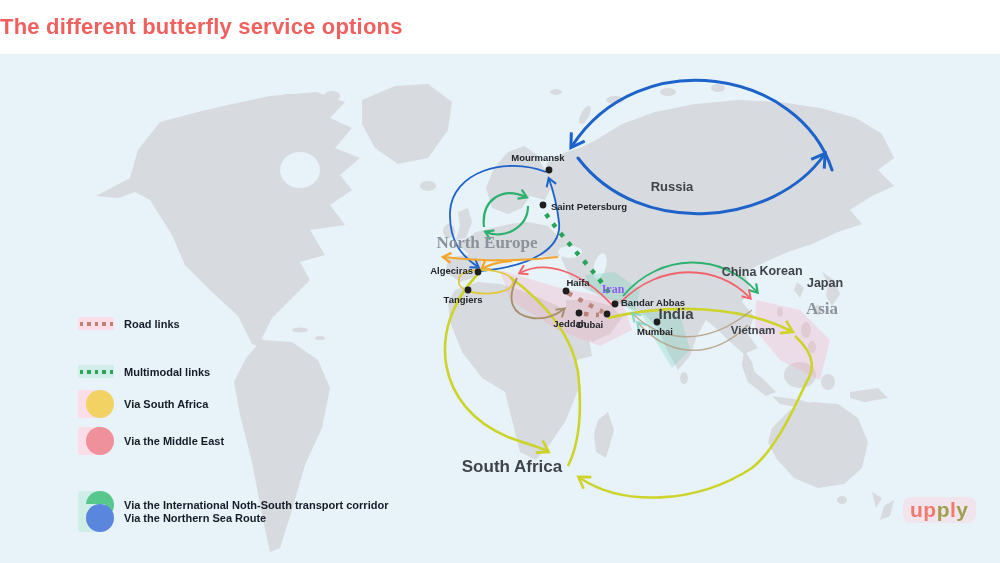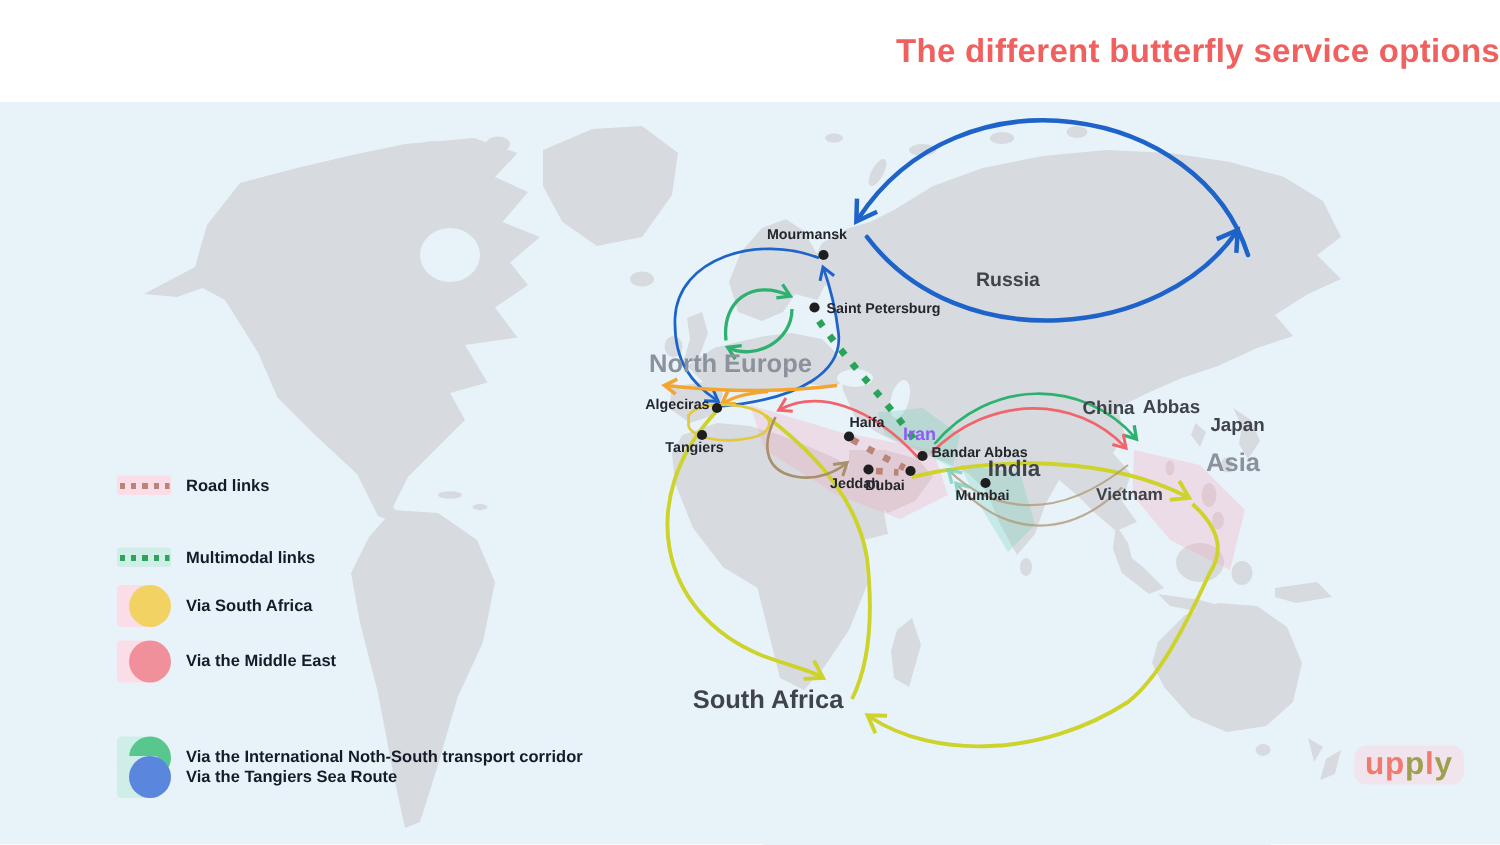--- a/index.html
+++ b/index.html
@@ -1,29 +1,29 @@
 <!DOCTYPE html>
 <html><head>
 <meta charset="utf-8">
 <style>
   html,body{margin:0;padding:0;background:#fff;}
   .stage{position:relative;width:1000px;height:563px;overflow:hidden;
          font-family:"Liberation Sans",sans-serif;}
-  .header{position:absolute;left:0;top:0;width:1000px;height:68px;background:#ffffff;
-          display:flex;align-items:center;justify-content:flex-end;z-index:5;}
+  .header{position:absolute;left:0;top:0;width:1000px;height:54px;background:#ffffff;
+          display:flex;align-items:center;justify-content:flex-start;z-index:5;}
   .title{font-size:22px;font-weight:700;letter-spacing:.2px;}
   .map{position:absolute;left:0;top:54px;width:1000px;height:509px;}
   .overlay{position:absolute;left:0;top:0;width:1000px;height:563px;z-index:2;}
   .labels{position:absolute;left:0;top:0;width:958px;height:563px;z-index:3;pointer-events:none;}
   .city{position:absolute;font-size:9.5px;font-weight:700;color:#23262b;white-space:nowrap;
         transform:translate(-50%,-50%);}
   .city.anchor-left{transform:translate(0,-50%);}
   .city.anchor-right{transform:translate(-100%,-50%);}
   .rg{position:absolute;transform:translate(-50%,-50%);white-space:nowrap;font-weight:600;}
-  .rg.gray{color:#8b929b;}
+  .rg.gray{color:#8b929b;font-family:Liberation Serif, serif;}
   .rg.dark{color:#3f444a;}
   .legend{position:absolute;left:0;top:0;z-index:4;}
   .legend-row{position:absolute;left:78px;display:flex;align-items:center;}
   .lg-label{font-size:11px;font-weight:700;color:#151b28;white-space:nowrap;}
   .icon-wrap{position:relative;flex:0 0 46px;width:46px;}
   .icon-wrap.h-dots{height:14px;}
   .icon-wrap.h-circle{height:28px;}
   .strip-dots{position:absolute;left:0;top:0;width:36px;height:13px;border-radius:2px;}
   .dots{position:absolute;left:2px;top:5px;width:33px;height:4px;}
   .strip-circle{position:absolute;left:0;top:0;width:28px;height:28px;border-radius:3px;}
@@ -186,21 +186,21 @@
     <div class="city anchor-left" style="left:621px;top:302px;">Bandar Abbas</div>
     <div class="city" style="left:570px;top:323px;">Jeddah</div>
     <div class="city" style="left:590px;top:324px;">Dubai</div>
     <div class="city" style="left:655px;top:331px;">Mumbai</div>
 
     <div class="rg gray" style="left:487px;top:243px;font-size:17px;">North Europe</div>
     <div class="rg dark" style="left:672px;top:186px;font-size:13px;">Russia</div>
     <div class="rg gray" style="left:613px;top:289px;font-size:12px;color:#8b5cf6;">Iran</div>
     <div class="rg dark" style="left:676px;top:313px;font-size:15px;font-weight:700;">India</div>
     <div class="rg dark" style="left:739px;top:272px;font-size:12.5px;">China</div>
-    <div class="rg dark" style="left:781px;top:271px;font-size:12.5px;">Abbas</div>
+    <div class="rg dark" style="left:781px;top:271px;font-size:12.5px;">Korean</div>
     <div class="rg dark" style="left:825px;top:283px;font-size:12.5px;">Japan</div>
     <div class="rg gray" style="left:822px;top:309px;font-size:17px;">Asia</div>
     <div class="rg dark" style="left:753px;top:330px;font-size:11.5px;">Vietnam</div>
     <div class="rg dark" style="left:512px;top:467px;font-size:17px;">South Africa</div>
   </div>
 
   <div class="legend">
     <div class="legend-row" style="top:317px;">
       <div class="icon-wrap h-dots">
         <div class="strip-dots" style="background-color: rgb(251, 221, 232);"></div>
@@ -234,19 +234,19 @@
         <div class="strip-circle" style="background-color: rgb(207, 238, 231);"></div>
         <div class="circle" style="background-color: rgb(87, 199, 142);"></div>
       </div>
       <div class="lg-label">Via the International Noth-South transport corridor</div>
     </div>
     <div class="legend-row" style="top:504px;">
       <div class="icon-wrap h-circle">
         <div class="strip-circle" style="background-color: rgb(207, 238, 231);"></div>
         <div class="circle" style="background-color: rgb(91, 134, 221);"></div>
       </div>
-      <div class="lg-label">Via the Tangiers Sea Route</div>
+      <div class="lg-label">Via the Northern Sea Route</div>
     </div>
   </div>
 
   <div class="logo"><span style="color: rgb(239, 122, 110);">u</span><span style="color: rgb(239, 122, 110);">p</span><span style="color: rgb(157, 161, 79);">p</span><span style="color: rgb(239, 122, 110);">l</span><span style="color: rgb(157, 161, 79);">y</span></div>
 
 </div>
 
 </body></html>

